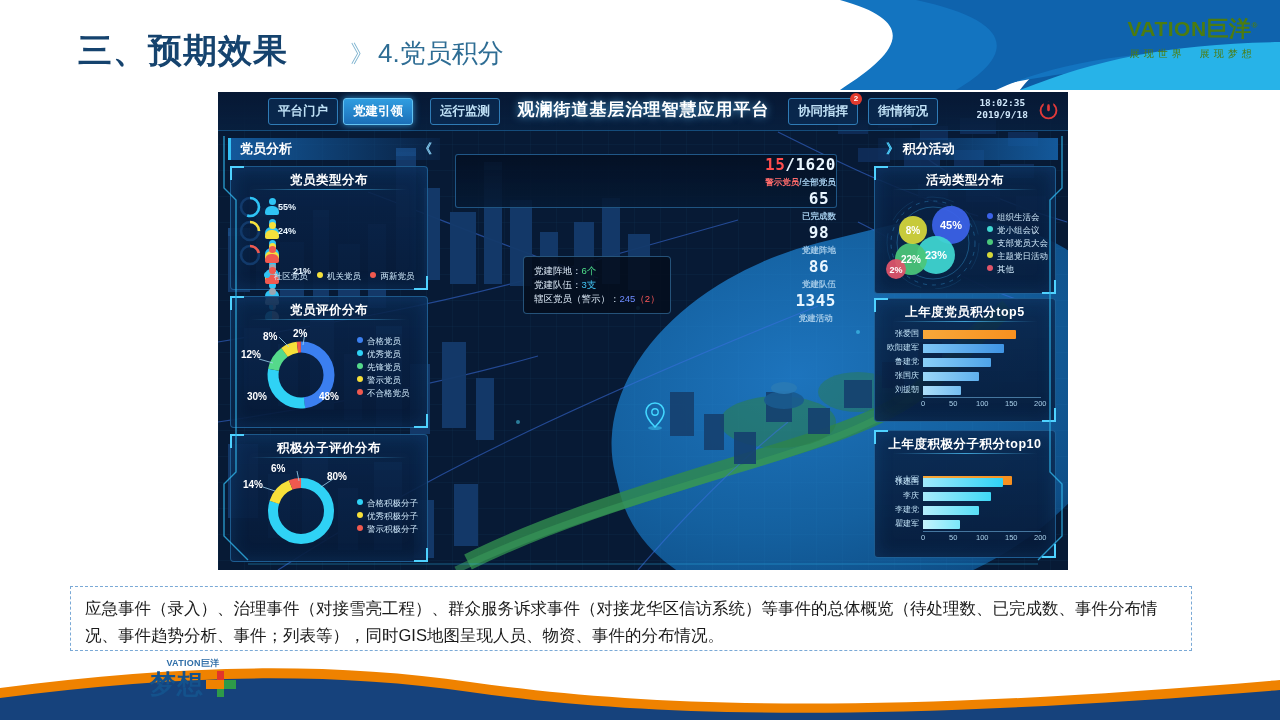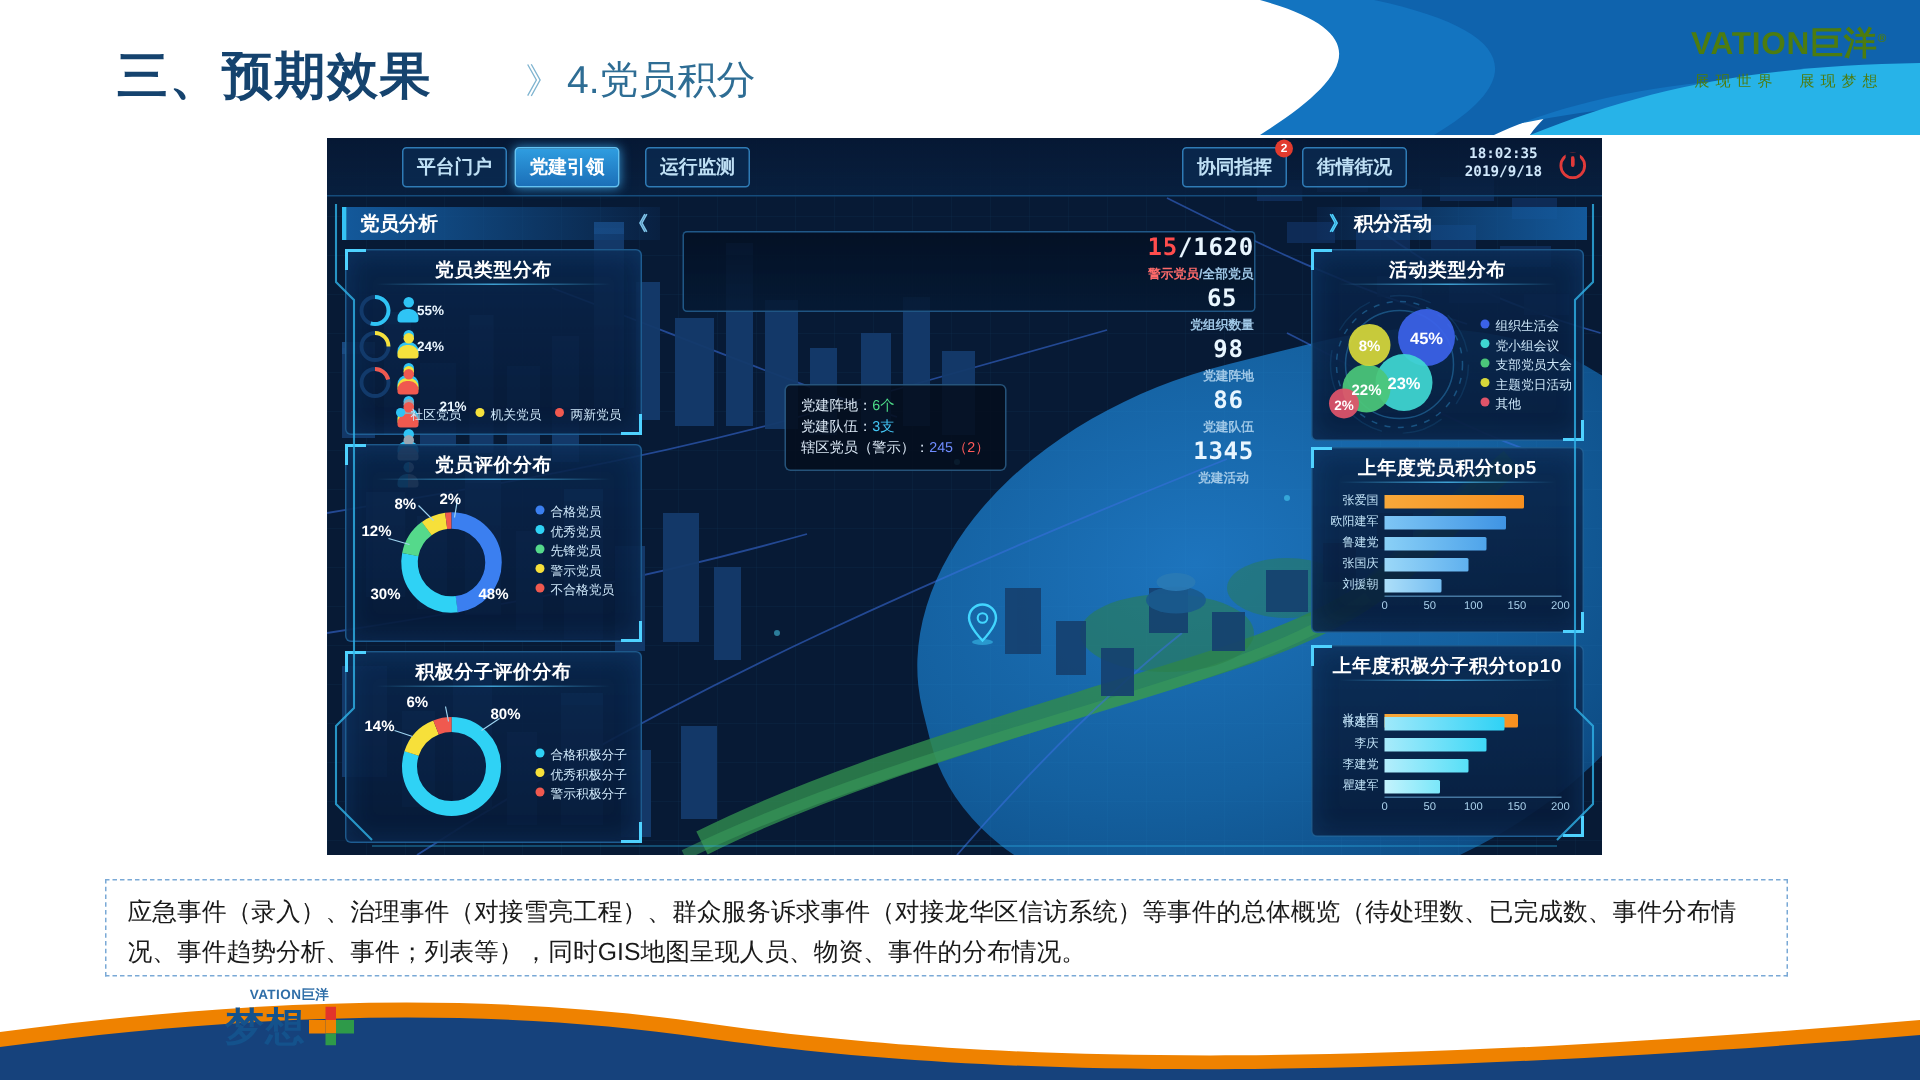--- a/index.html
+++ b/index.html
@@ -224,20 +224,21 @@
       <circle cx="11" cy="10" r="3.2" fill="none" stroke="#42d6ff" stroke-width="1.4"></circle>
       <ellipse cx="11" cy="26" rx="7" ry="2" fill="#42d6ff" opacity=".45"></ellipse>
     </svg>
   </div>
 
   <div class="topbar">
     <div class="navbtn" style="left:50px;">平台门户</div>
     <div class="navbtn active" style="left:125px;">党建引领</div>
     <div class="navbtn" style="left:212px;">运行监测</div>
 
+    <div class="dash-title">观澜街道基层治理智慧应用平台</div>
 
     <div class="navbtn" style="left:570px;">
       <span>协同指挥</span>
       <span class="badge">2</span>
     </div>
     <div class="navbtn" style="left:650px;">街情街况</div>
 
     <div class="clock">
       <div>18:02:35</div>
       <div>2019/9/18</div>
@@ -250,21 +251,21 @@
     </svg>
   </div>
 
   <div class="kpis">
     <div class="kpi warn">
       <div class="v"><span class="a">15</span><span>/1620</span></div>
       <div class="l"><span class="a">警示党员</span><span>/全部党员</span></div>
     </div>
     <div class="kpi">
       <div class="v">65</div>
-      <div class="l">党组织数量</div>
+      <div class="l">已完成数</div>
     </div>
     <div class="kpi">
       <div class="v">98</div>
       <div class="l">党建阵地</div>
     </div>
     <div class="kpi">
       <div class="v">86</div>
       <div class="l">党建队伍</div>
     </div>
     <div class="kpi">

